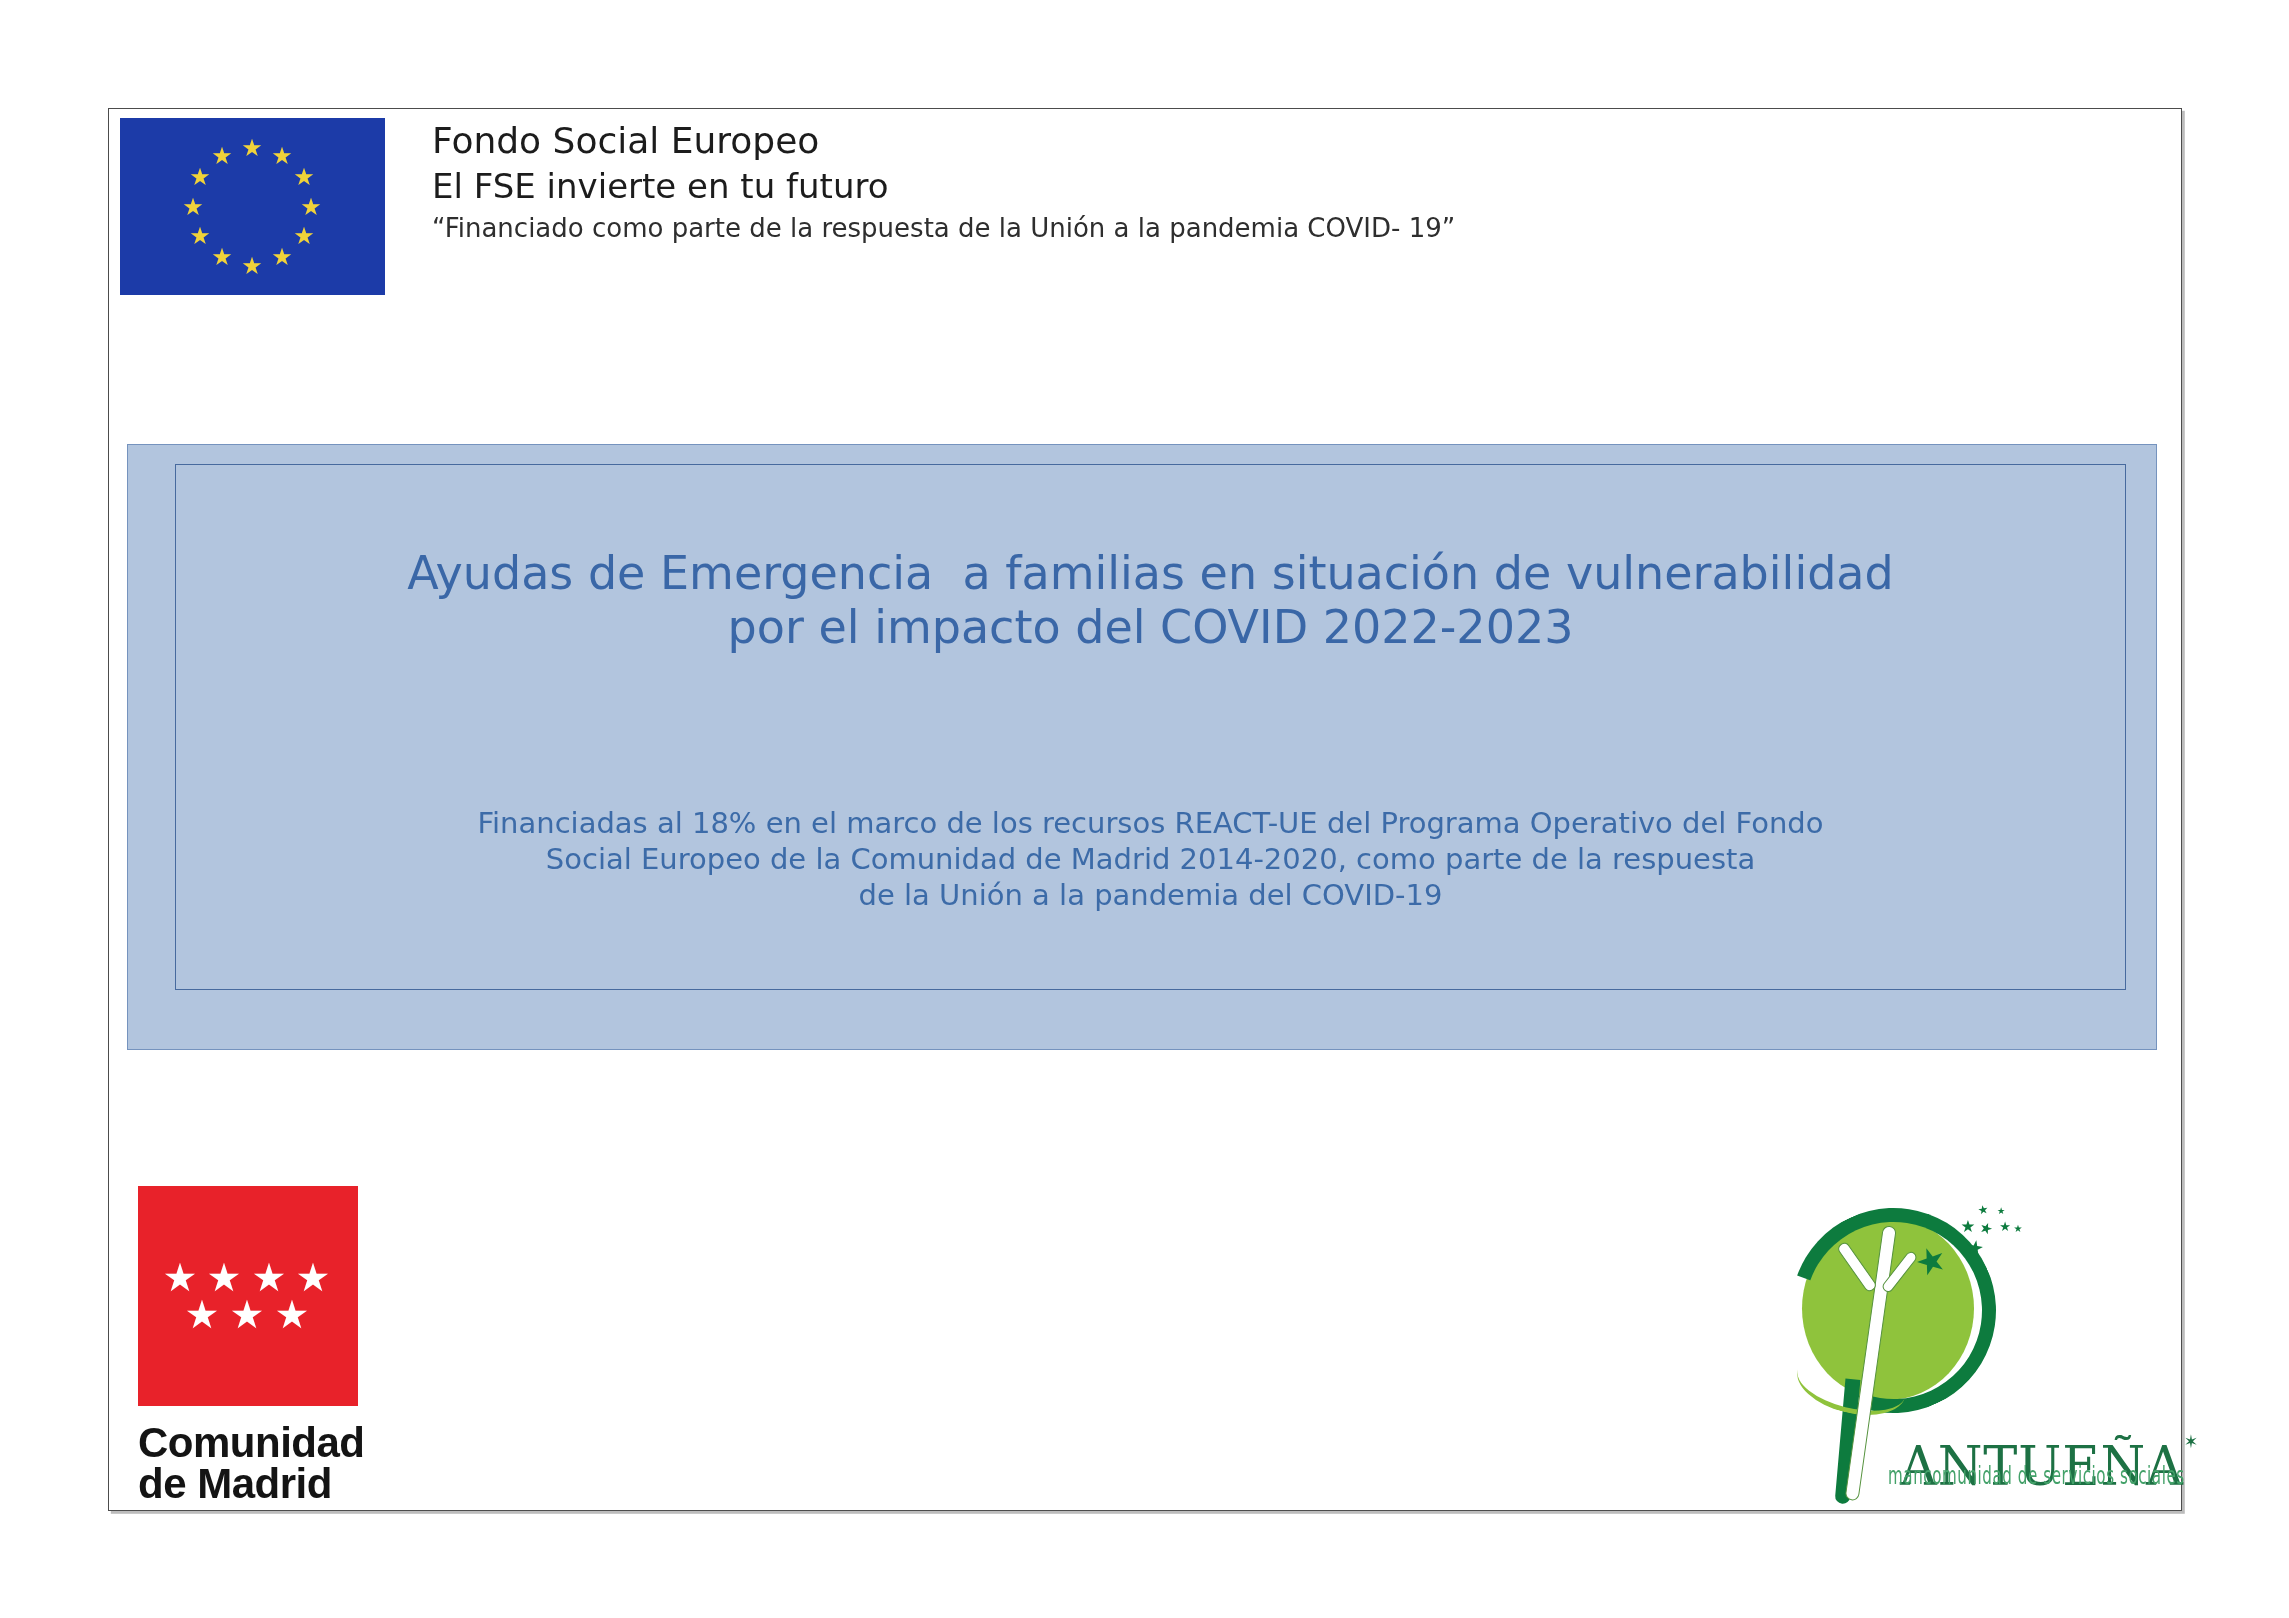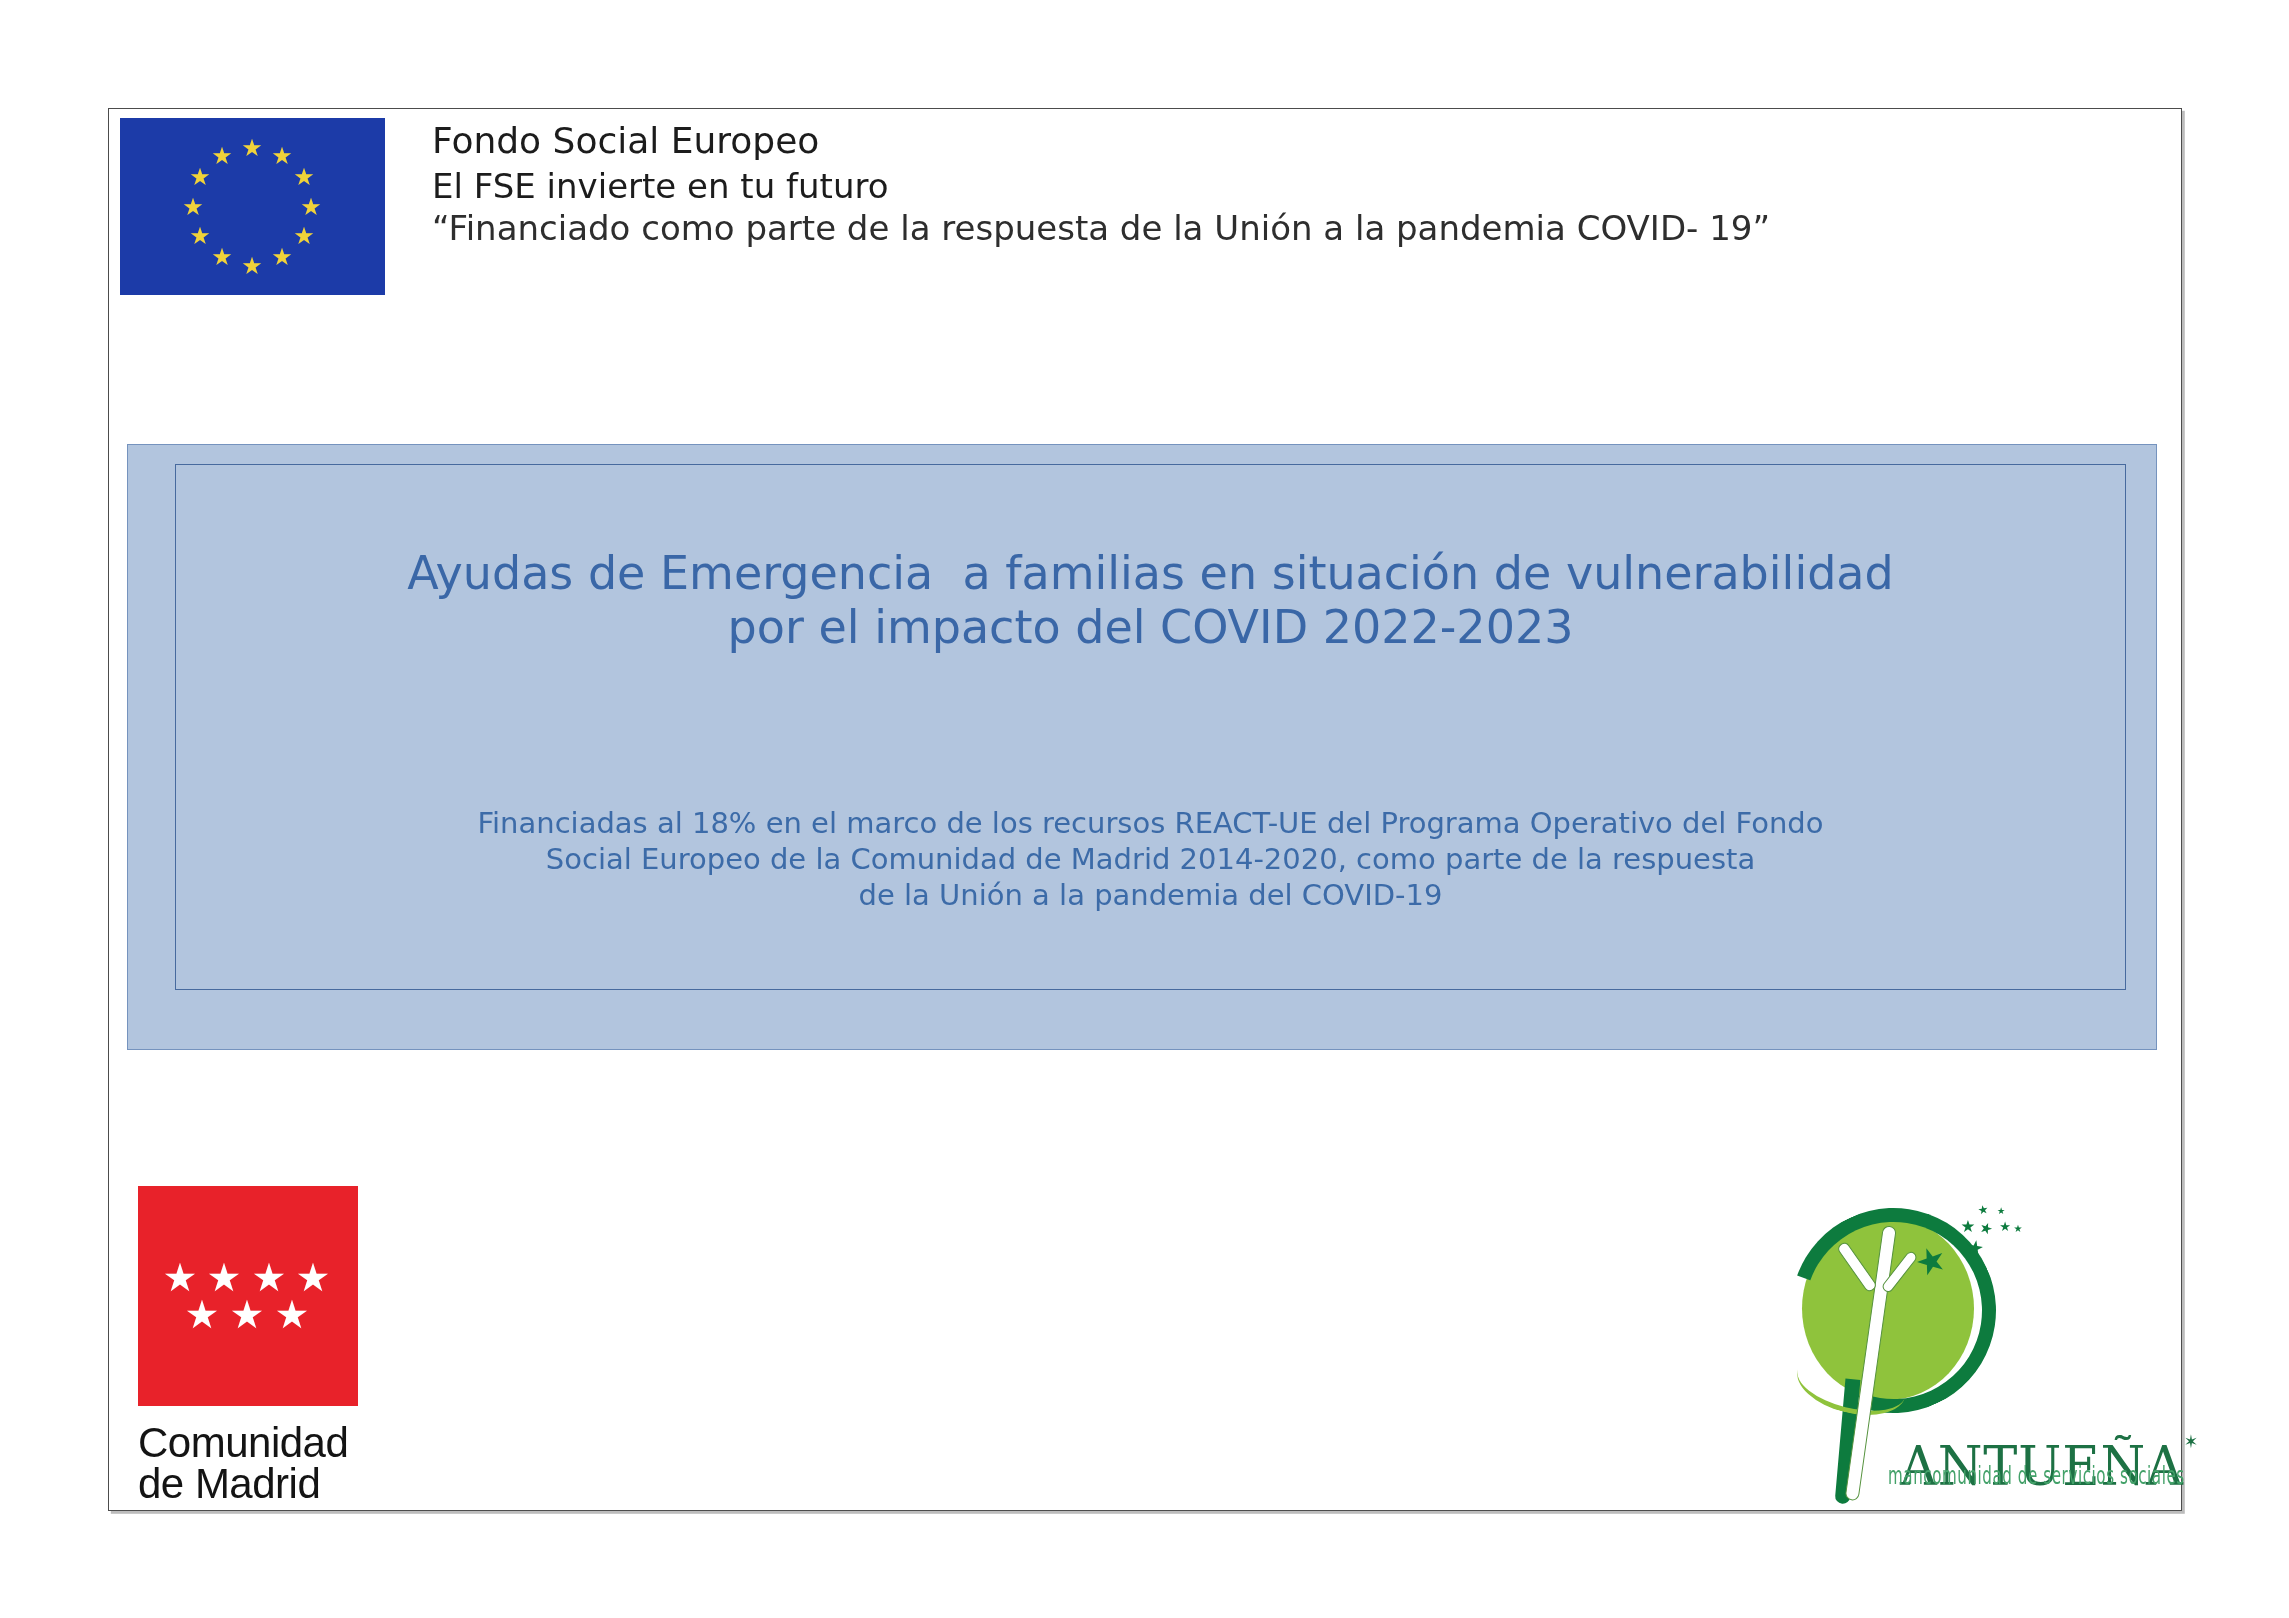--- a/index.html
+++ b/index.html
@@ -17,21 +17,21 @@
     background:var(--eu_blue);
   }
   .eu-flag .star{
     position:absolute;color:var(--eu_star);font-size:24px;line-height:24px;
     transform:translate(-50%,-52%);
   }
   .eu-text{position:absolute;left:432px;top:111px;color:var(--text_black);}
   .eu-title{font-size:44px;line-height:50px;letter-spacing:0.9px;}
   .eu-fund{font-size:36px;line-height:46px;margin-top:7.4px;}
   .eu-motto{font-size:34px;line-height:44px;}
-  .eu-quote{font-size:34px;line-height:37px;margin-top:1.8px;color:#2e2e2e;}
+  .eu-quote{font-size:26px;line-height:37px;margin-top:1.8px;color:#2e2e2e;}
   
   .banner{
     position:absolute;left:127px;top:444px;width:2030px;height:606px;
     background:var(--panel_bg);border:1.8px solid var(--panel_border);box-sizing:border-box;
   }
   .banner-inner{
     position:absolute;left:47px;top:18.5px;width:1949px;height:524px;
     border:1.8px solid var(--panel_inner_border);
   }
   .banner-title{
@@ -49,21 +49,21 @@
     position:absolute;left:138px;top:1186px;width:220px;height:220px;
     background:var(--madrid_red);
   }
   .madrid-flag .star{
     position:absolute;color:#ffffff;font-size:39px;line-height:39px;
     transform:translate(-50%,-52%);
   }
   .madrid-name{
     position:absolute;left:138px;top:1422px;
     font-family:"Liberation Sans","DejaVu Sans",sans-serif;
-    font-weight:normal;font-size:42px;line-height:41px;letter-spacing:-0.5px;
+    font-weight:bold;font-size:42px;line-height:41px;letter-spacing:-0.5px;
     color:#141414;white-space:pre-line;
   }
   
   .pantuena{position:absolute;left:1798px;top:1189px;width:397px;height:323px;}
   .pt-circle{
     position:absolute;left:3.7px;top:28px;width:172px;height:183px;border-radius:50%;
     background:var(--green_light);
   }
   .pt-arc{
     position:absolute;left:-7.4px;top:18.5px;width:177px;height:177px;border-radius:50%;

